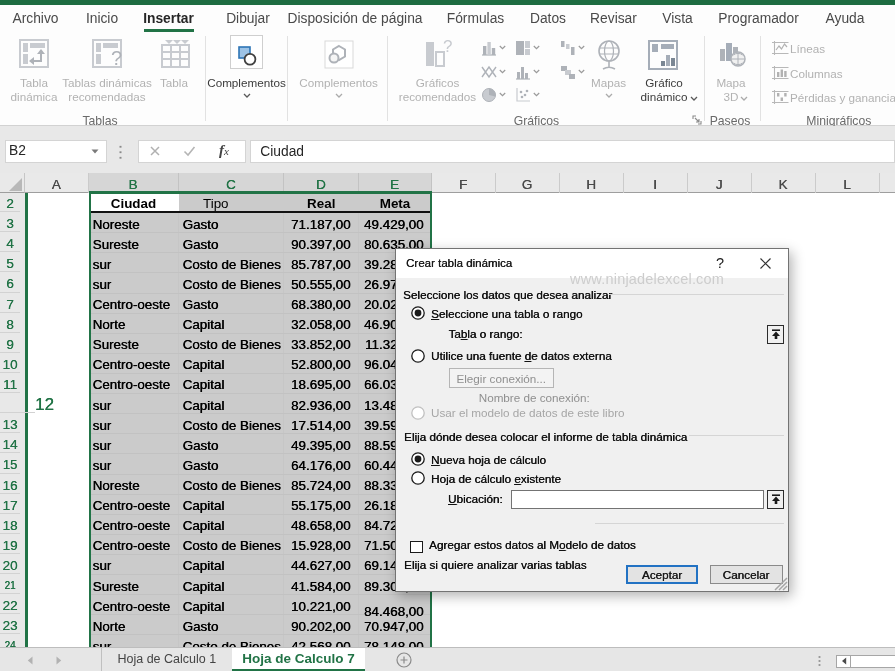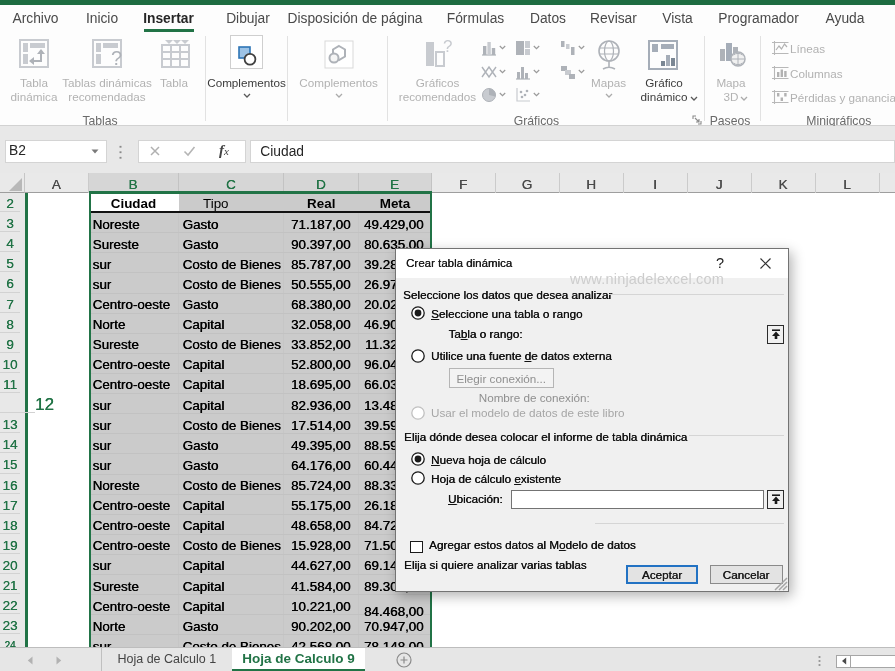--- a/index.html
+++ b/index.html
@@ -264,21 +264,21 @@
 <div class="rowhdr" style="top:200.99px;height:19.11px;line-height:22.61px;font-size:13.5px;">11</div>
 <div class="rowhdr" style="top:221.10000000000002px;height:19.11px;line-height:22.61px;font-size:17px;padding-left:35px;">12</div>
 <div class="rowhdr" style="top:241.20999999999998px;height:19.11px;line-height:22.61px;font-size:13.5px;">13</div>
 <div class="rowhdr" style="top:261.32px;height:19.11px;line-height:22.61px;font-size:13.5px;">14</div>
 <div class="rowhdr" style="top:281.43px;height:19.11px;line-height:22.61px;font-size:13px;">15</div>
 <div class="rowhdr" style="top:301.53999999999996px;height:19.11px;line-height:22.61px;font-size:13.5px;">16</div>
 <div class="rowhdr" style="top:321.65px;height:19.11px;line-height:22.61px;font-size:13.5px;">17</div>
 <div class="rowhdr" style="top:341.76px;height:19.11px;line-height:22.61px;font-size:13.5px;">18</div>
 <div class="rowhdr" style="top:361.87px;height:19.11px;line-height:22.61px;font-size:13.5px;">19</div>
 <div class="rowhdr" style="top:381.98px;height:19.11px;line-height:22.61px;font-size:13.5px;">20</div>
-<div class="rowhdr" style="top:402.0899999999999px;height:19.11px;line-height:22.61px;font-size:13px;">21</div>
+<div class="rowhdr" style="top:402.0899999999999px;height:19.11px;line-height:22.61px;font-size:10px;">21</div>
 <div class="rowhdr" style="top:422.20000000000005px;height:19.11px;line-height:22.61px;font-size:13.5px;">22</div>
 <div class="rowhdr" style="top:442.30999999999995px;height:19.11px;line-height:22.61px;font-size:13.5px;">23</div>
 <div class="rowhdr" style="top:462.41999999999996px;height:19.11px;line-height:22.61px;font-size:10px;">24</div>
 <div class="ab" style="left:90.5px;top:20px;width:339px;height:454px;background:#cbcbcb;"></div>
 <div class="ab" style="left:177.5px;top:40px;width:1px;height:434px;background:#c6c6c6;"></div>
 <div class="ab" style="left:283px;top:40px;width:1px;height:434px;background:#c6c6c6;"></div>
 <div class="ab" style="left:357.5px;top:40px;width:1px;height:434px;background:#c6c6c6;"></div>
 <div class="ab" style="left:90.5px;top:59.22px;width:339px;height:1px;background:#c2c2c2;"></div>
 <div class="ab" style="left:90.5px;top:79.32999999999998px;width:339px;height:1px;background:#c2c2c2;"></div>
 <div class="ab" style="left:90.5px;top:99.44px;width:339px;height:1px;background:#c2c2c2;"></div>
@@ -400,21 +400,21 @@
 </div>
 <div class="ab" style="left:0;top:647px;width:895px;height:24px;background:#e6e6e6;border-top:1px solid #bdbdbd;">
 <svg class="ab" style="left:27px;top:8px;" width="6" height="9" viewBox="0 0 6 9">
       <path d="M5.5 0.5 L0.8 4.5 L5.5 8.5 z" fill="#b2b2b2"></path>
     </svg>
 <svg class="ab" style="left:55.6px;top:8px;" width="6" height="9" viewBox="0 0 6 9">
       <path d="M0.5 0.5 L5.2 4.5 L0.5 8.5 z" fill="#b2b2b2"></path>
     </svg>
 <div class="ab" style="left:101px;top:0;width:1px;height:24px;background:#c0c0c0;"></div>
 <div class="ab" style="left:102px;top:0;width:129.6px;height:24px;font-size:12.5px;color:#444;text-align:center;line-height:23px;">Hoja de Calculo 1</div>
-<div class="ab" style="left:231.6px;top:0;width:133.8px;height:23px;background:#fff;border-bottom:2.5px solid #217346;font-size:13.5px;font-weight:bold;color:#217346;text-align:center;line-height:22px;">Hoja de Calculo 9</div>
+<div class="ab" style="left:231.6px;top:0;width:133.8px;height:23px;background:#fff;border-bottom:2.5px solid #217346;font-size:13.5px;font-weight:bold;color:#217346;text-align:center;line-height:22px;">Hoja de Calculo 7</div>
 <svg class="ab" style="left:396px;top:4px;" width="16" height="16" viewBox="0 0 16 16">
       <circle cx="8" cy="8" r="7" fill="none" stroke="#8a8a8a" stroke-width="1.2"></circle>
       <path d="M8 4.5 V11.5 M4.5 8 H11.5" stroke="#8a8a8a" stroke-width="1.2"></path>
     </svg>
 <div class="ab" style="left:818px;top:7px;width:3px;height:12px;background-image:radial-gradient(circle,#9a9a9a 1px,transparent 1.2px);background-size:3px 4px;"></div>
 <div class="ab" style="left:836.3px;top:6.5px;width:58.7px;height:13px;background:#fff;border:1px solid #a6a6a6;border-right:none;"></div>
 <svg class="ab" style="left:840.5px;top:9px;" width="6" height="8" viewBox="0 0 6 8">
       <path d="M5.2 0.5 L1 4 L5.2 7.5 z" fill="#4a4a4a"></path>
     </svg>
 <div class="ab" style="left:849.6px;top:6.5px;width:1px;height:13px;background:#a6a6a6;"></div>

